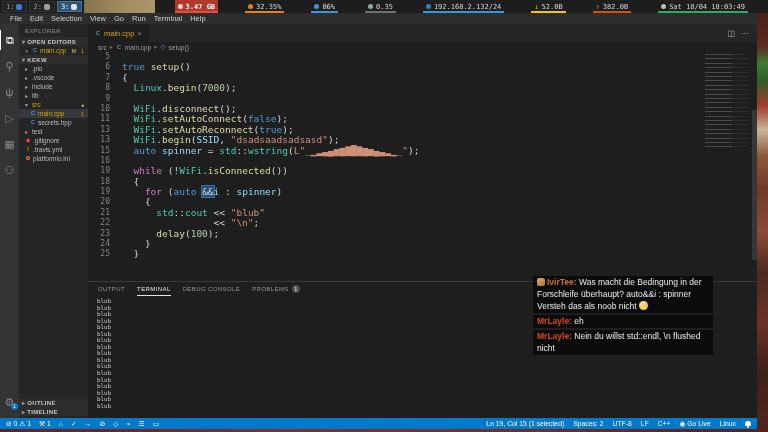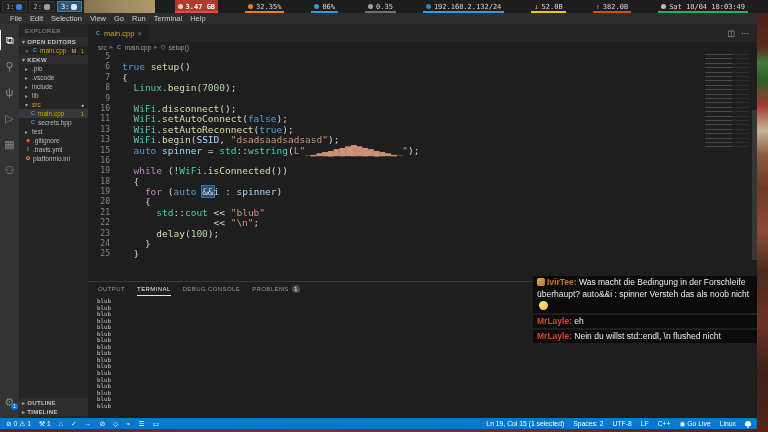--- a/index.html
+++ b/index.html
@@ -70,21 +70,21 @@
     -webkit-mask:linear-gradient(90deg,#000 0 62%,rgba(0,0,0,.35) 62% 100%); }
   #scroll-slider { position:absolute; right:0; top:58px; width:5px; height:150px; background:rgba(121,121,121,.28); }
   
   #panel { position:absolute; left:88px; top:281px; width:669px; height:137px; background:#1e1e1e; border-top:1px solid #3a3a3a; }
   #panel-tabs { display:flex; gap:12px; align-items:center; height:14px; padding-left:10px; font-size:6px; letter-spacing:.4px; color:#969696; }
   .ptab { display:flex; align-items:center; gap:3px; height:14px; }
   .ptab.active { color:#e7e7e7; border-bottom:1px solid #e7e7e7; }
   .pbadge { background:#4d4d4d; color:#fff; border-radius:50%; width:8px; height:8px; font-size:5.5px; line-height:8px; text-align:center; letter-spacing:0; }
   #term { padding:2px 0 0 9px; font-family:"DejaVu Sans Mono",monospace; font-size:5.8px; line-height:6.55px; color:#cccccc; }
   
-  #chat { position:absolute; left:533px; top:276px; width:224px; font-size:8.5px; line-height:12px; }
+  #chat { position:absolute; left:533px; top:276px; width:180px; font-size:8.5px; line-height:12px; }
   .chat-msg { background:rgba(8,8,8,.85); color:#ececec; padding:0 4px 1px 4px; margin-bottom:2px; }
   .chat-user { font-weight:bold; }
   .chat-badge { display:inline-block; width:8px; height:8px; border-radius:2px; vertical-align:-1px; margin-right:2px;
     background:linear-gradient(135deg,#e0b060,#b5722c); }
   .chat-emote { display:inline-block; width:9px; height:9px; border-radius:50%; vertical-align:-1px; margin-left:2px;
     background:radial-gradient(circle at 35% 30%,#ffe27a,#f5b93e); }
   
   #statusbar { position:absolute; left:0; top:418px; width:757px; height:11px; background:#007acc; color:#fff;
     display:flex; align-items:center; font-size:6.8px; padding:0 6px; }
   .sb-item { margin-right:8px; white-space:nowrap; }

